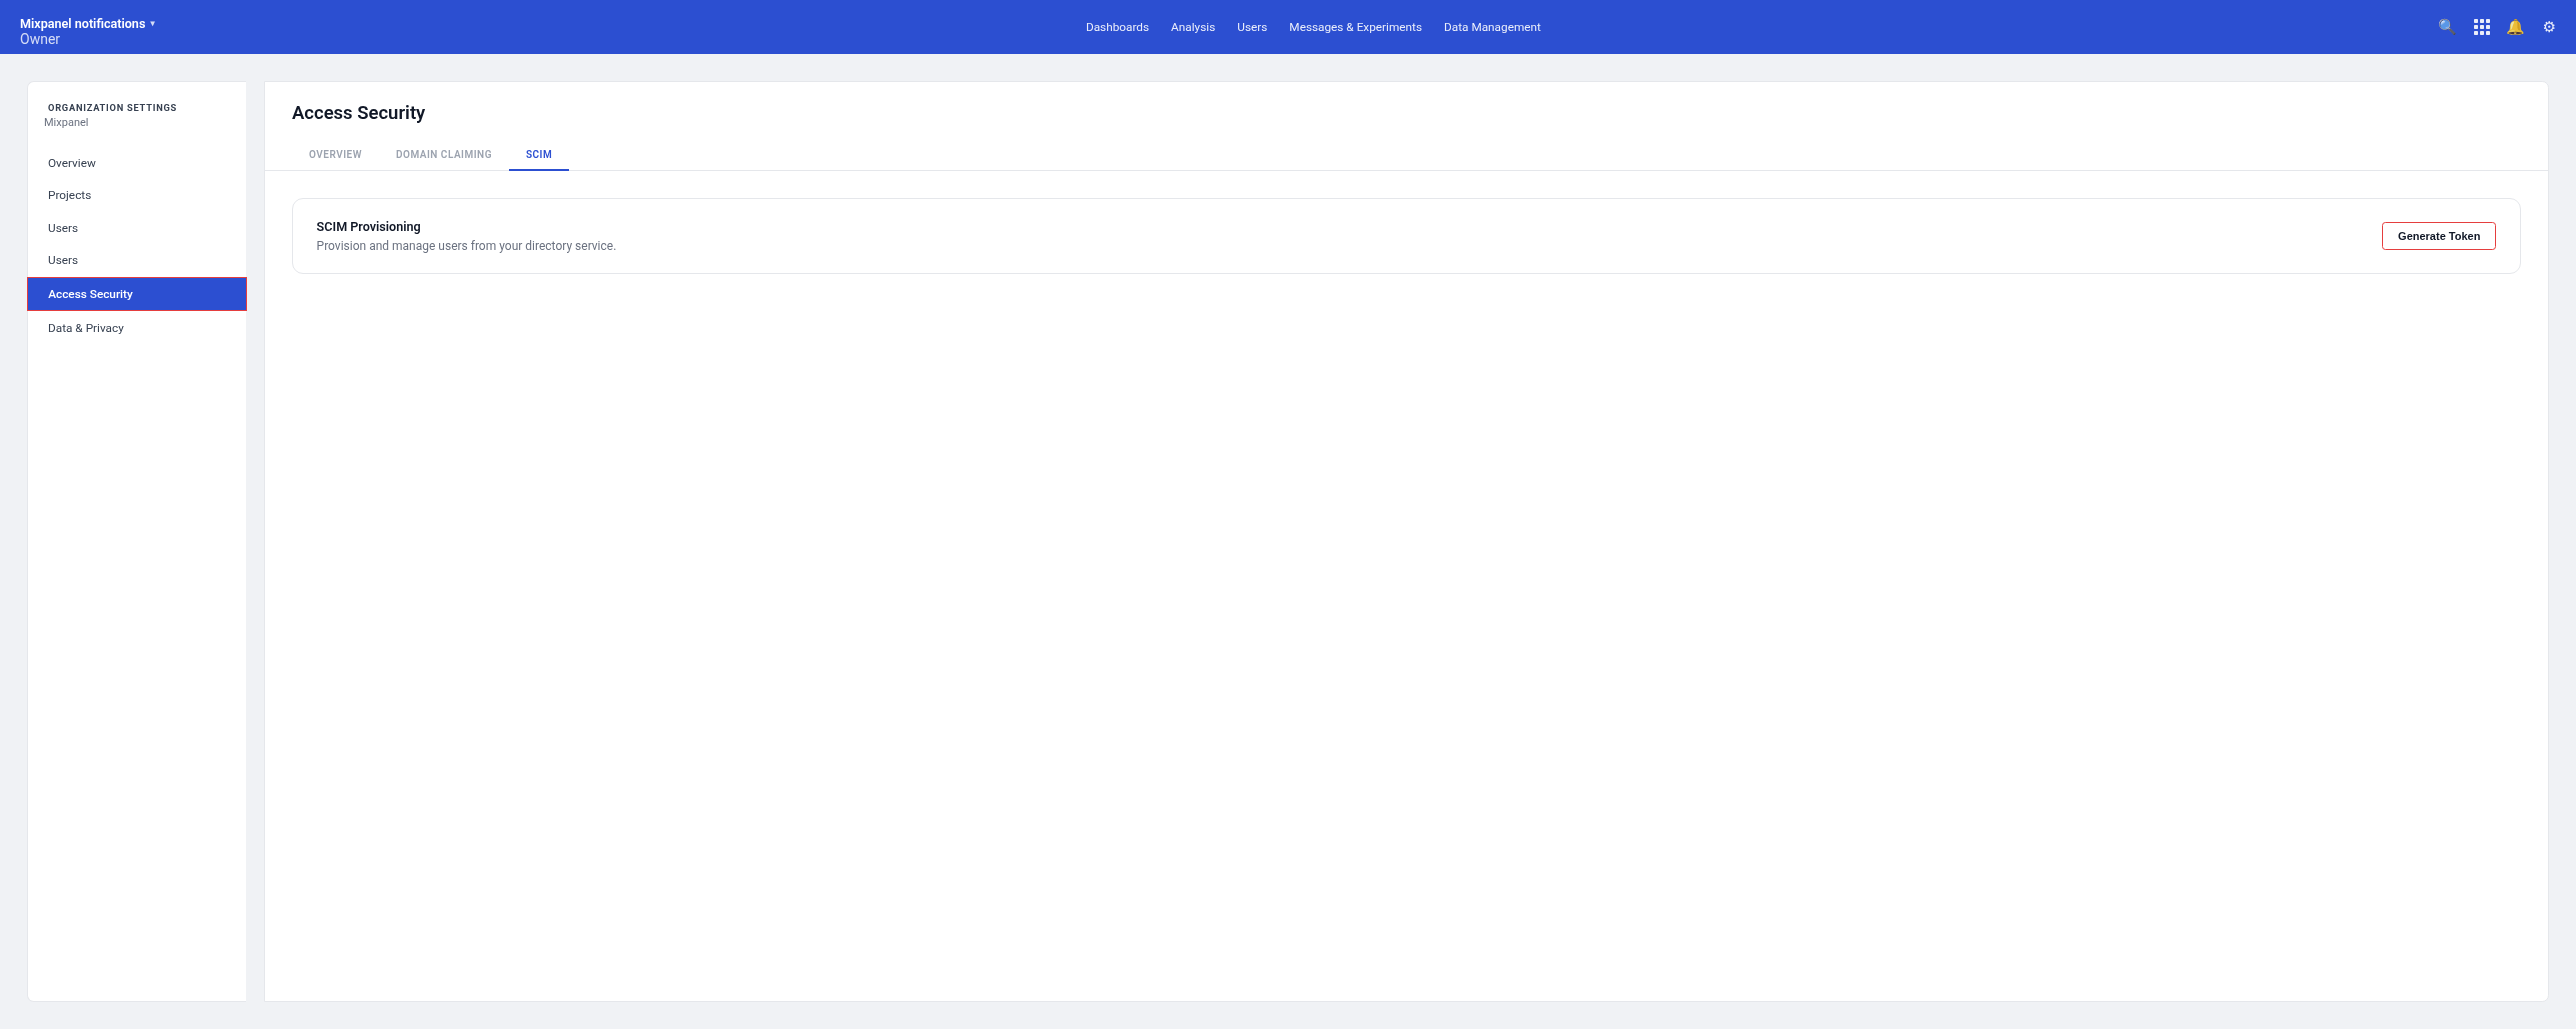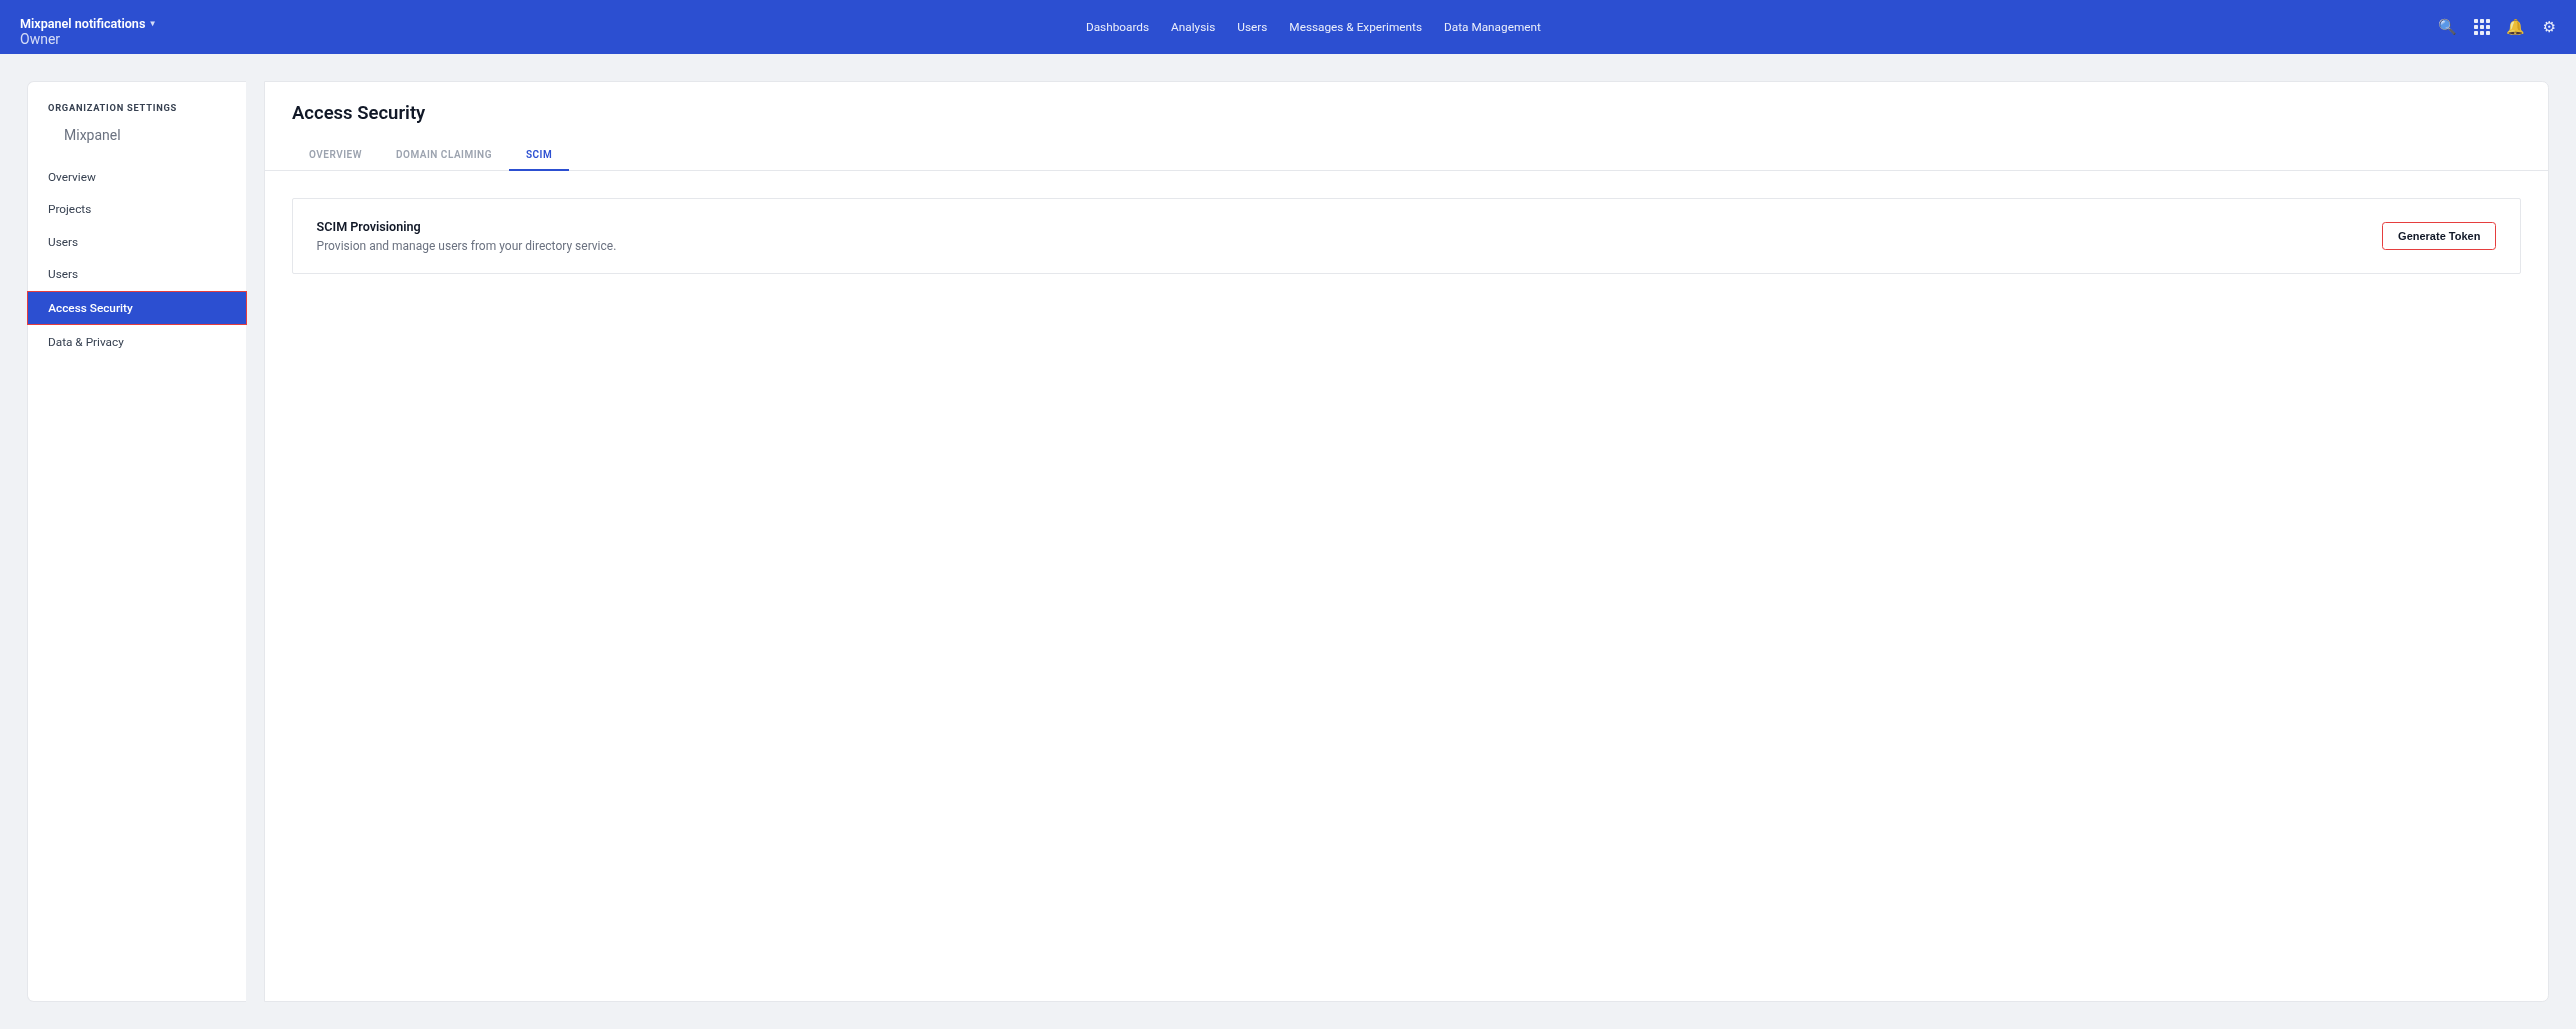--- a/index.html
+++ b/index.html
@@ -83,24 +83,23 @@
     }
     .sidebar-section-label {
       font-size: 9.3px;
       font-weight: 700;
       color: #374151;
       letter-spacing: 0.08em;
       text-transform: uppercase;
       padding: 0 20px 3.4px;
     }
     .sidebar-org-name {
-      font-size: 14px;
+      font-size: 11px;
       color: #6b7280;
-      padding: 0 36px 17px;
-      margin-top: 11px;
+      padding: 0 16px 17px;
     }
     .sidebar-item {
       padding: 9.3px 20px;
       font-size: 11.8px;
       color: #374151;
       cursor: pointer;
       display: block;
     }
     .sidebar-item.active {
       background: #2c4fd1;
@@ -153,21 +152,21 @@
 
     
     .content-body {
       padding: 27px;
       flex: 1;
     }
 
     
     .scim-card {
       border: 0.8px solid #e5e7eb;
-      border-radius: 2px;
+      border-radius: 11px;
       padding: 20px 23.6px;
       display: flex;
       align-items: center;
       justify-content: space-between;
       background: white;
     }
     .scim-card-left {}
     .scim-card-title {
       font-size: 12.6px;
       font-weight: 600;

